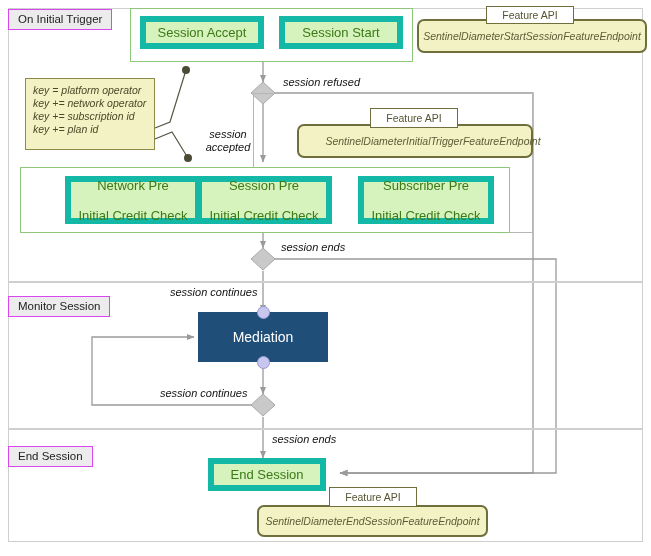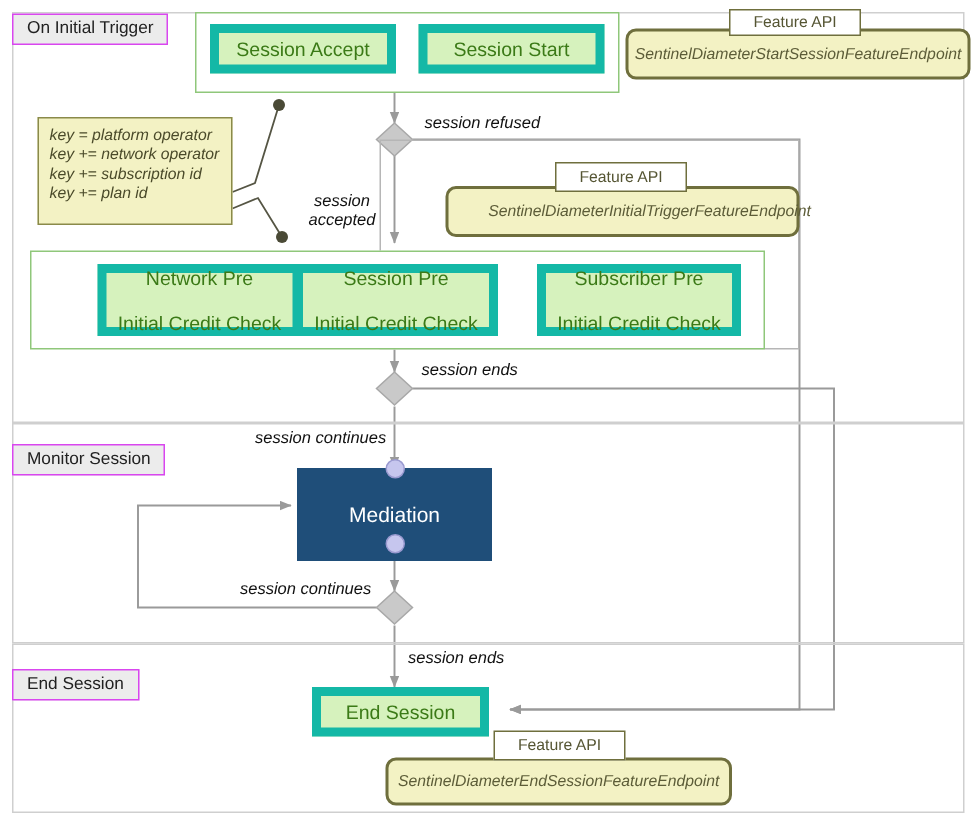--- a/index.html
+++ b/index.html
@@ -255,21 +255,21 @@
     </span>
   </div>
 
   <div class="node-green" style="left:358px; top:176px; width:136px; height:48px;">
     <span>
       <span>Subscriber Pre</span><br>
       <span>Initial Credit Check</span>
     </span>
   </div>
 
-  <div class="node-blue" style="left:198px; top:312px; width:130px; height:62px;">
+  <div class="node-blue" style="left:198px; top:312px; width:130px; height:50px;">
     <span>Mediation</span>
   </div>
   <div class="port" style="left:257px; top:306px;"></div>
   <div class="port" style="left:257px; top:356px;"></div>
 
   <div class="node-green" style="left:208px; top:458px; width:118px; height:33px;">
     <span>End Session</span>
   </div>
 
   <div class="api-box" style="left:257px; top:505px; width:231px; height:32px;">

